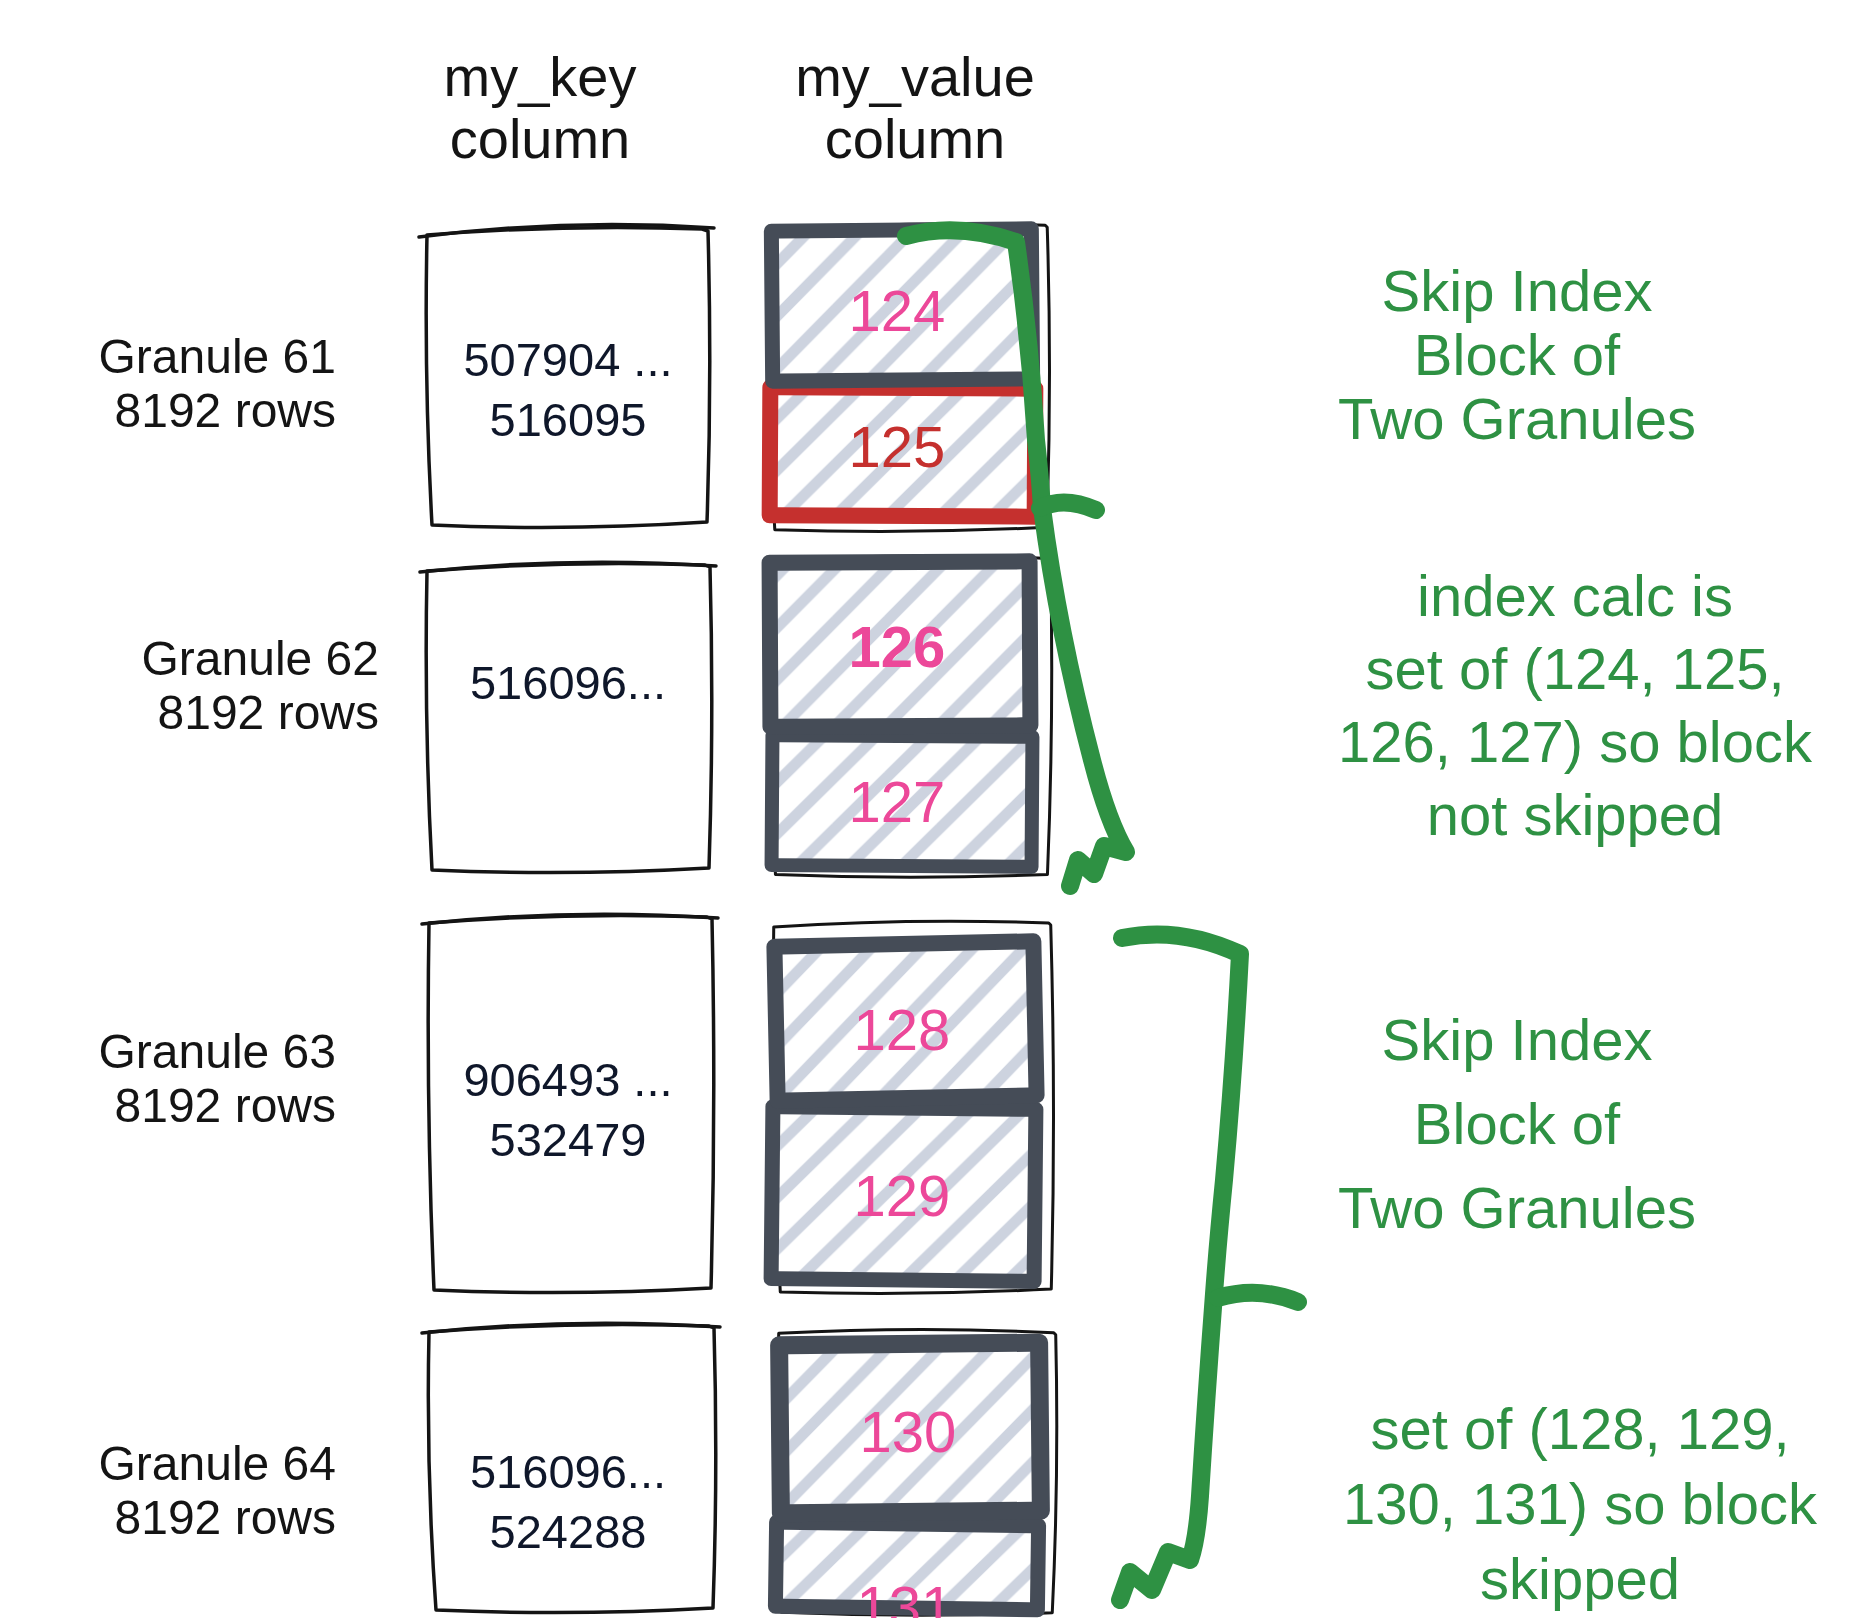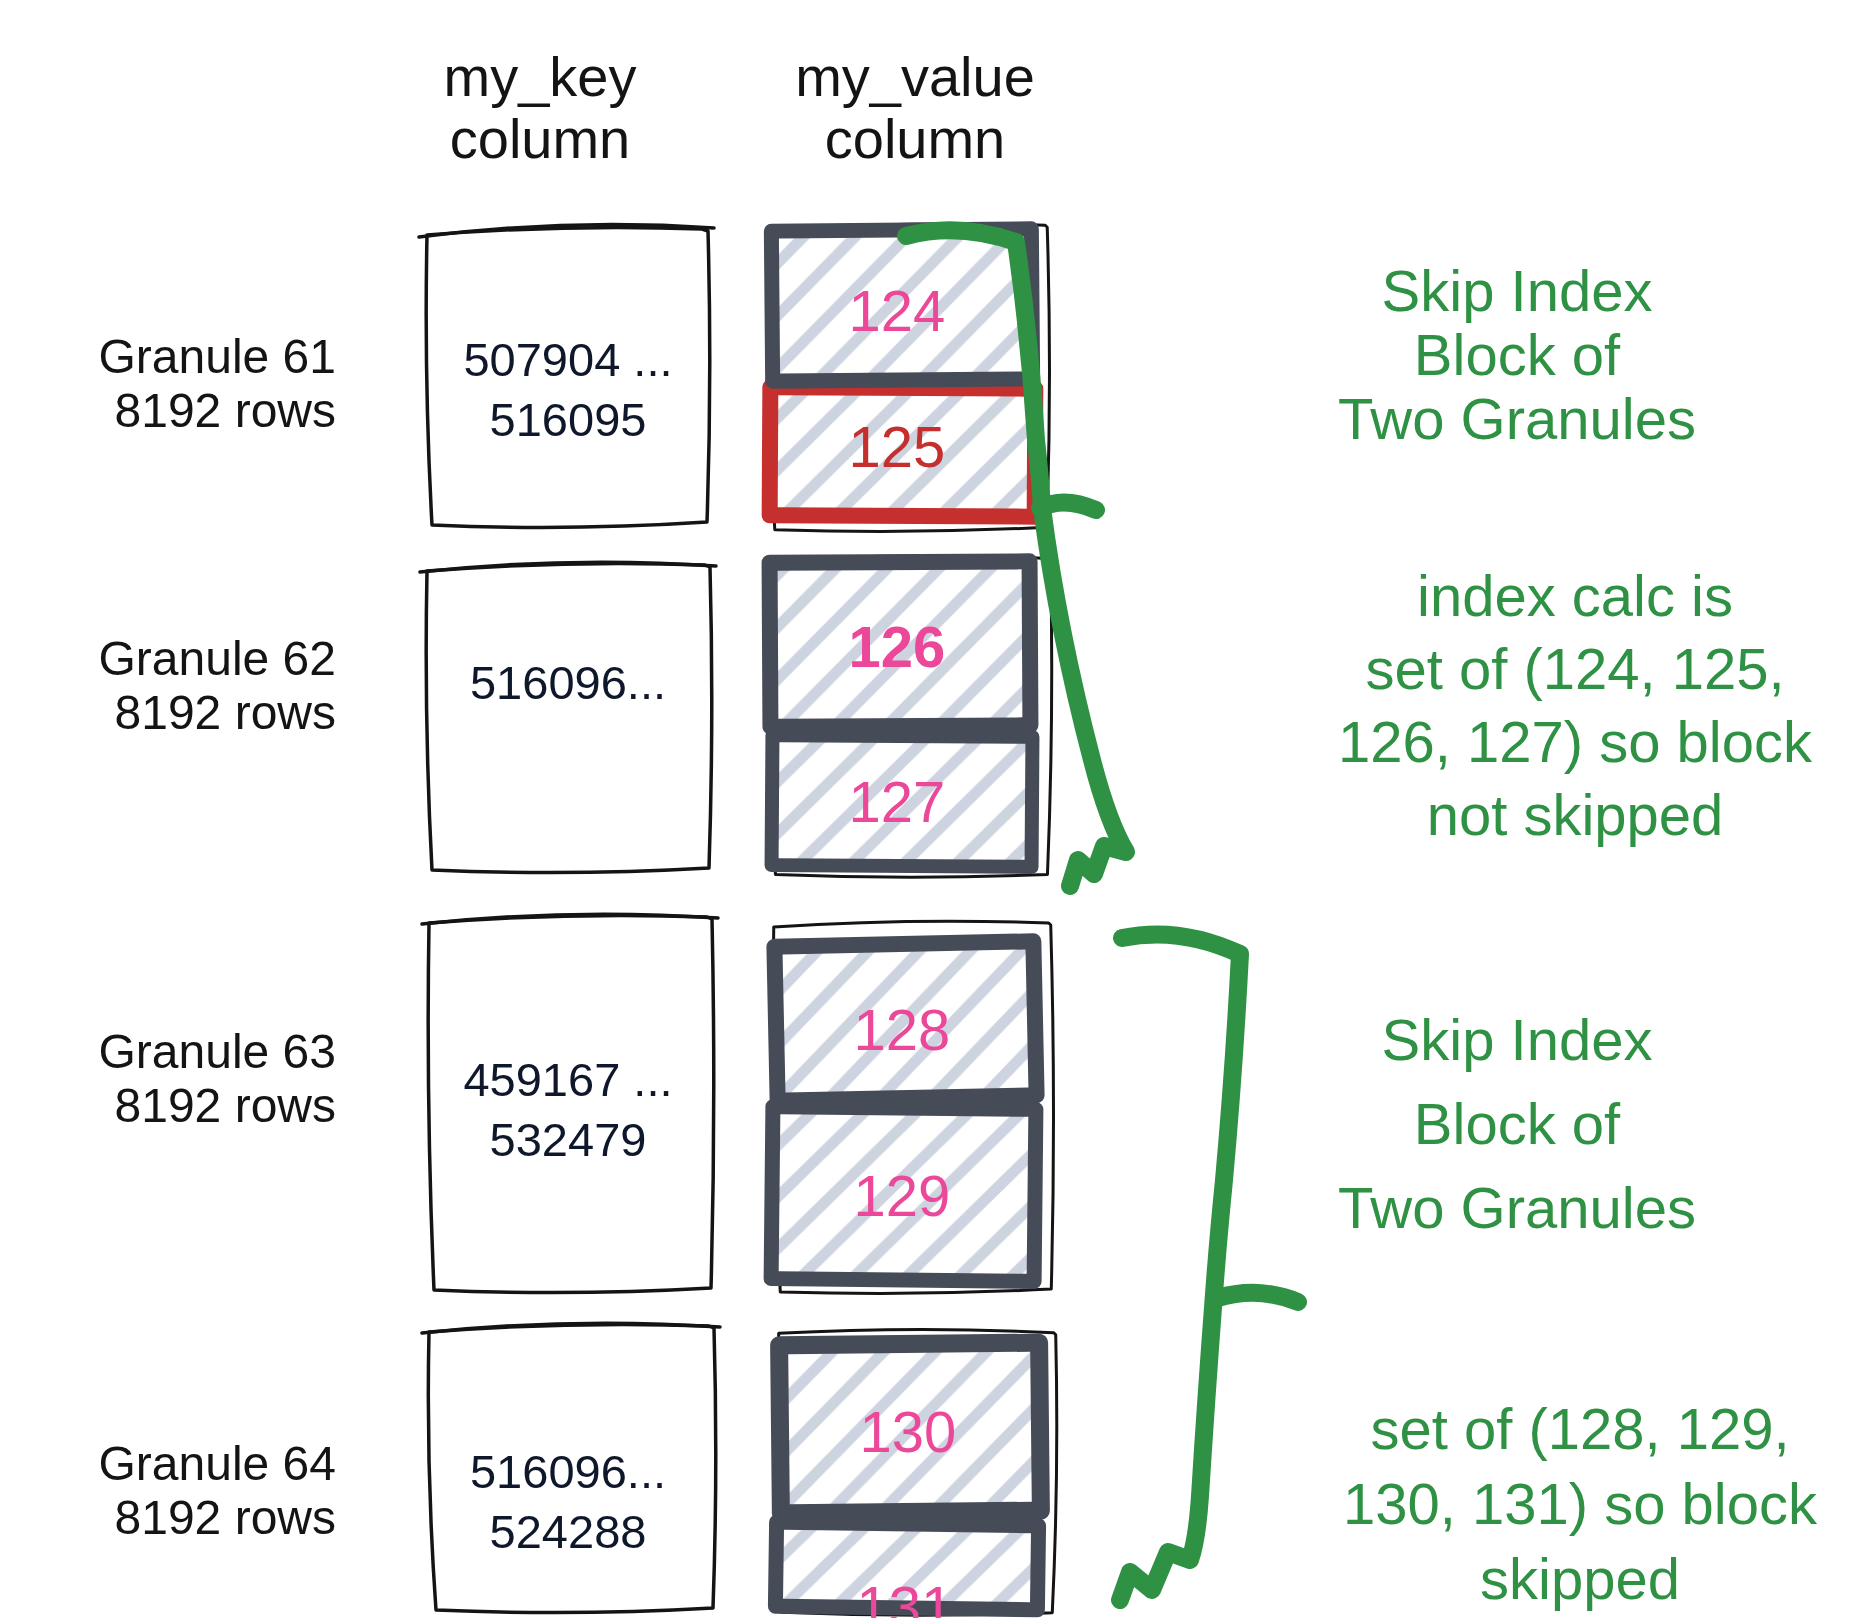--- a/index.html
+++ b/index.html
@@ -84,42 +84,42 @@
   </div>
   <div class="txt hdr" style="left:765px;">
     <div>my_value</div>
     <div>column</div>
   </div>
 
   <div class="txt glabel" style="top:330px;">
     <div>Granule 61</div>
     <div>8192 rows</div>
   </div>
-  <div class="txt glabel" style="top:632px;">
+  <div class="txt glabel" style="top:632px;margin-left:43px;">
     <div>Granule 62</div>
     <div>8192 rows</div>
   </div>
   <div class="txt glabel" style="top:1025px;">
     <div>Granule 63</div>
     <div>8192 rows</div>
   </div>
   <div class="txt glabel" style="top:1437px;">
     <div>Granule 64</div>
     <div>8192 rows</div>
   </div>
 
   <div class="txt krange" style="top:330px;">
     <div>507904 ...</div>
     <div>516095</div>
   </div>
   <div class="txt krange" style="top:653px;">
     <div>516096...</div>
   </div>
   <div class="txt krange" style="top:1050px;">
-    <div>459167 ...</div>
+    <div>906493 ...</div>
     <div>532479</div>
   </div>
   <div class="txt krange" style="top:1442px;">
     <div>516096...</div>
     <div>524288</div>
   </div>
 
   <div class="txt valnum" style="left:767px;top:279px;">124</div>
   <div class="txt valnum hl" style="left:767px;top:415px;">125</div>
   <div class="txt valnum" style="left:767px;top:615px;font-weight:bold;">126</div>

